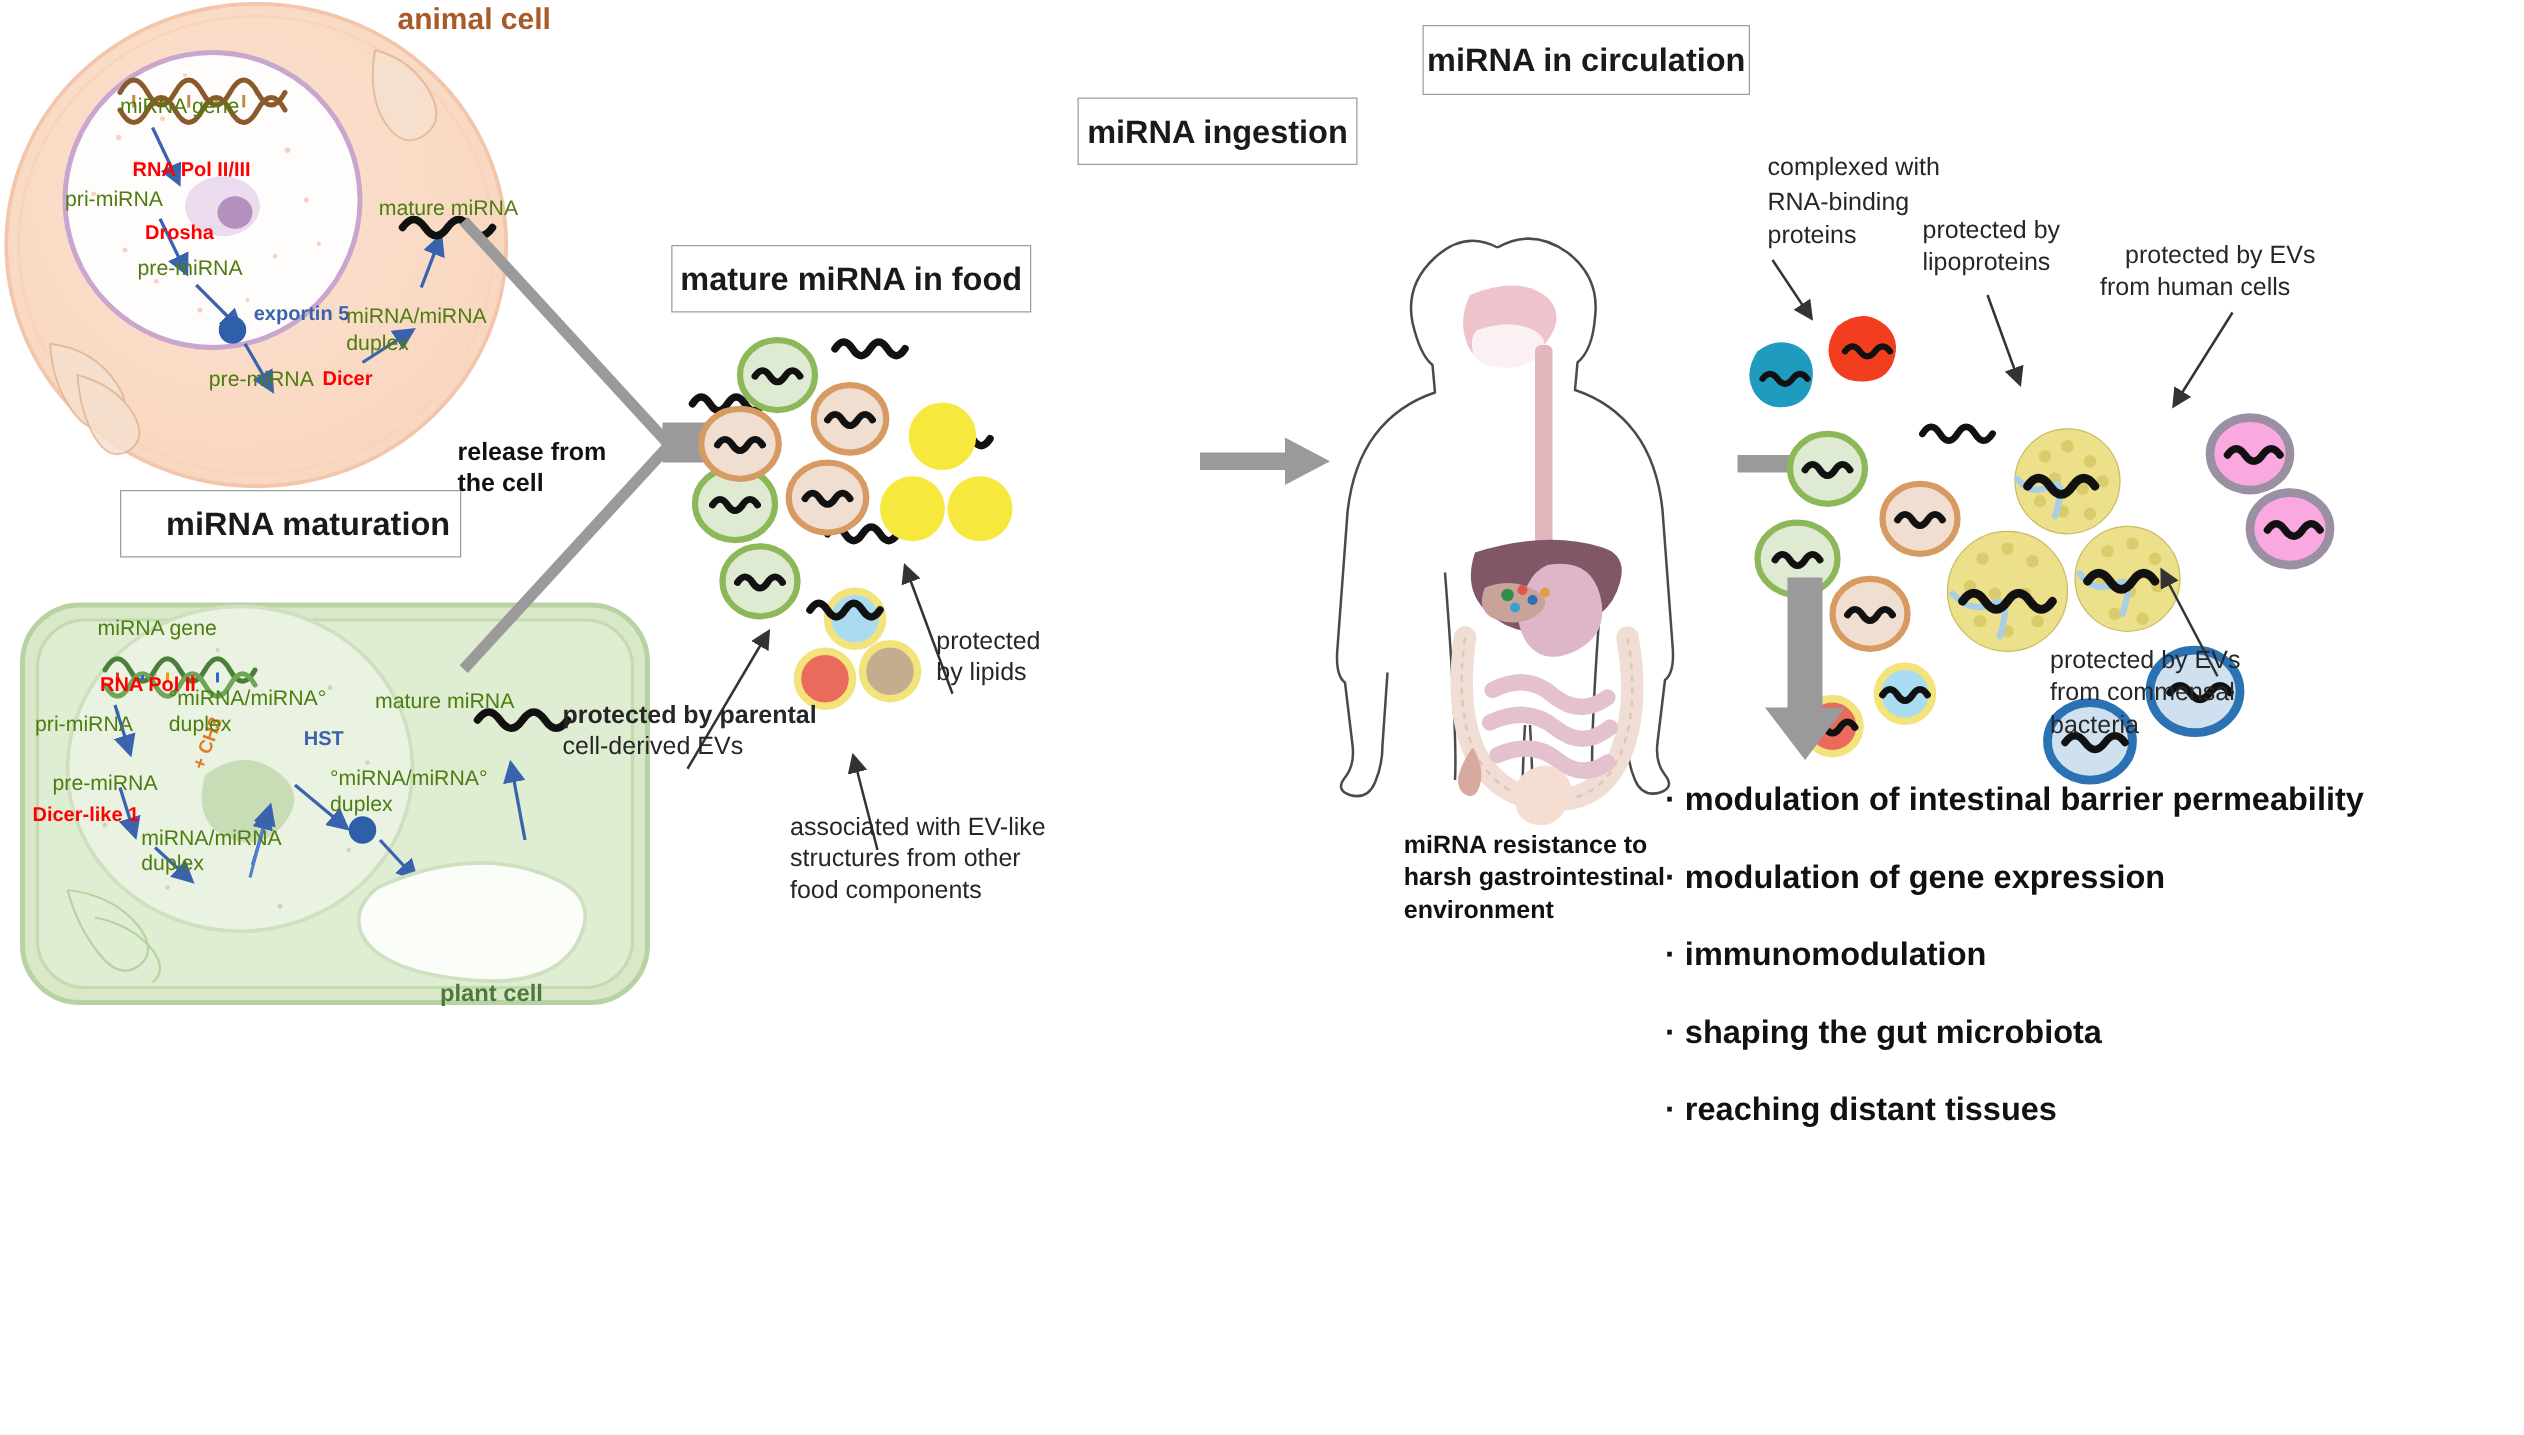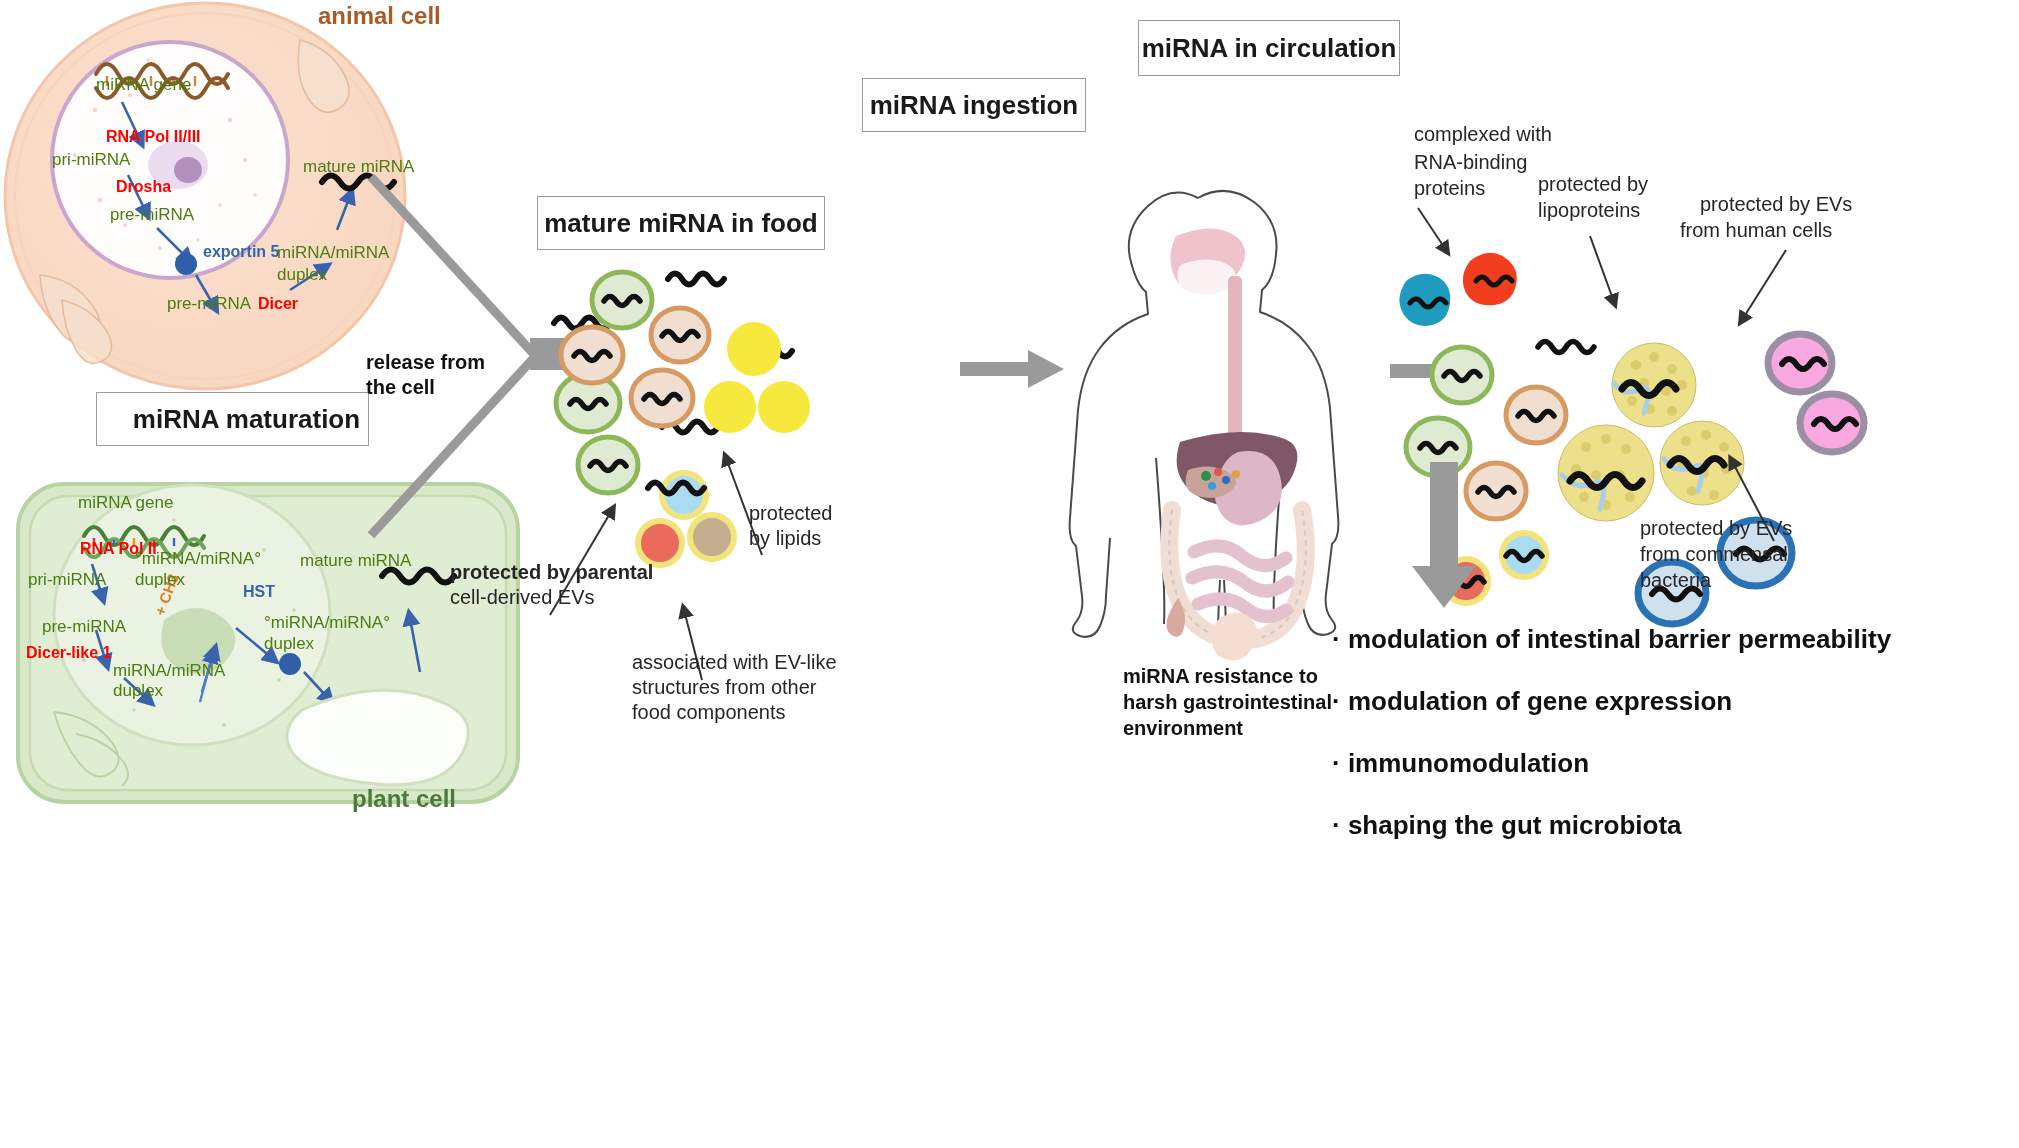--- a/index.html
+++ b/index.html
@@ -181,21 +181,21 @@
 <div class="abs lbl-red" style="left:26px;top:644px;">Dicer-like 1</div>
 <div class="abs lbl" style="left:113px;top:661px;">miRNA/miRNA</div>
 <div class="abs lbl" style="left:113px;top:681px;">duplex</div>
 <div class="abs lbl-orange" style="left:151px;top:612px;transform:rotate(-70deg);transform-origin:left top;">+ CH3</div>
 <div class="abs lbl" style="left:135px;top:549px;">°miRNA/miRNA°</div>
 <div class="abs lbl" style="left:135px;top:570px;">duplex</div>
 <div class="abs lbl-blue" style="left:243px;top:583px;">HST</div>
 <div class="abs lbl" style="left:264px;top:613px;">°miRNA/miRNA°</div>
 <div class="abs lbl" style="left:264px;top:634px;">duplex</div>
 <div class="abs lbl" style="left:300px;top:551px;">mature miRNA</div>
-<div class="abs" style="left:352px;top:785px;font-size:24px;font-weight:bold;color:#4b7a3a;">plant cell</div>
+<div class="abs" style="left:352px;top:785px;font-size:19px;font-weight:bold;color:#4b7a3a;">plant cell</div>
 
 <div class="abs" style="left:350px;top:170px;width:290px;height:400px;">
   <svg width="290" height="400" viewBox="0 0 290 400">
     <g stroke="#9a9a9a" stroke-width="9" fill="none" stroke-linecap="square">
       <path d="M24 10 L180 180"></path>
       <path d="M24 362 L180 192"></path>
     </g>
     <path d="M180 168 L230 168 L230 156 L268 184 L230 212 L230 200 L180 200 Z" fill="#9a9a9a"></path>
   </svg>
 </div>
@@ -471,13 +471,14 @@
   <svg width="72" height="148" viewBox="0 0 72 148">
     <path d="M22 0 L50 0 L50 104 L68 104 L36 146 L4 104 L22 104 Z" fill="#9a9a9a"></path>
   </svg>
 </div>
 
 <div class="abs bullets" style="left:1332px;top:608px;width:680px;">
   <div>· modulation of intestinal barrier permeability</div>
   <div>· modulation of gene expression</div>
   <div>· immunomodulation</div>
   <div>· shaping the gut microbiota</div>
+  <div>· reaching distant tissues</div>
 </div>
 
 </body></html>

